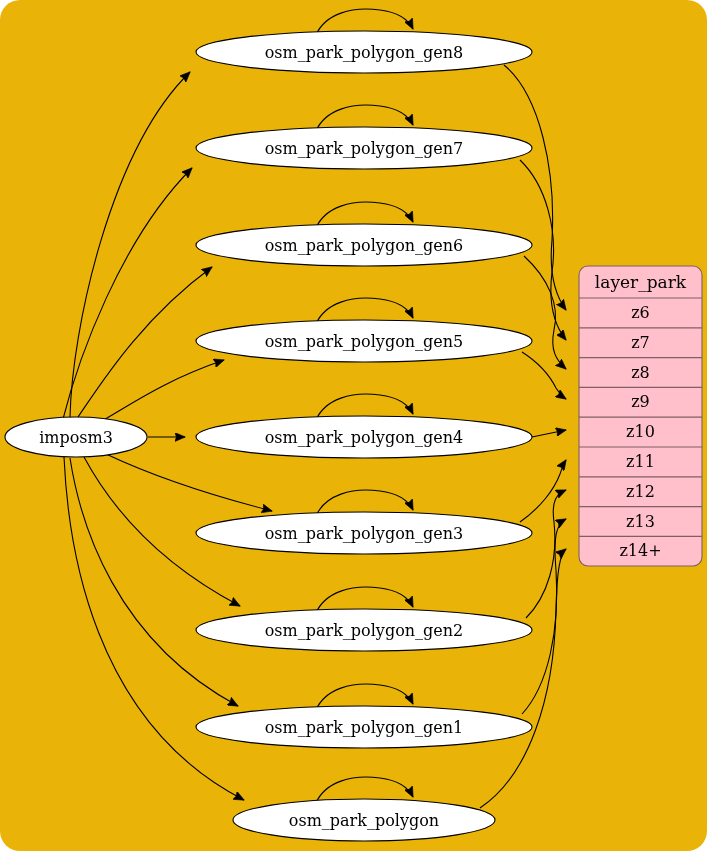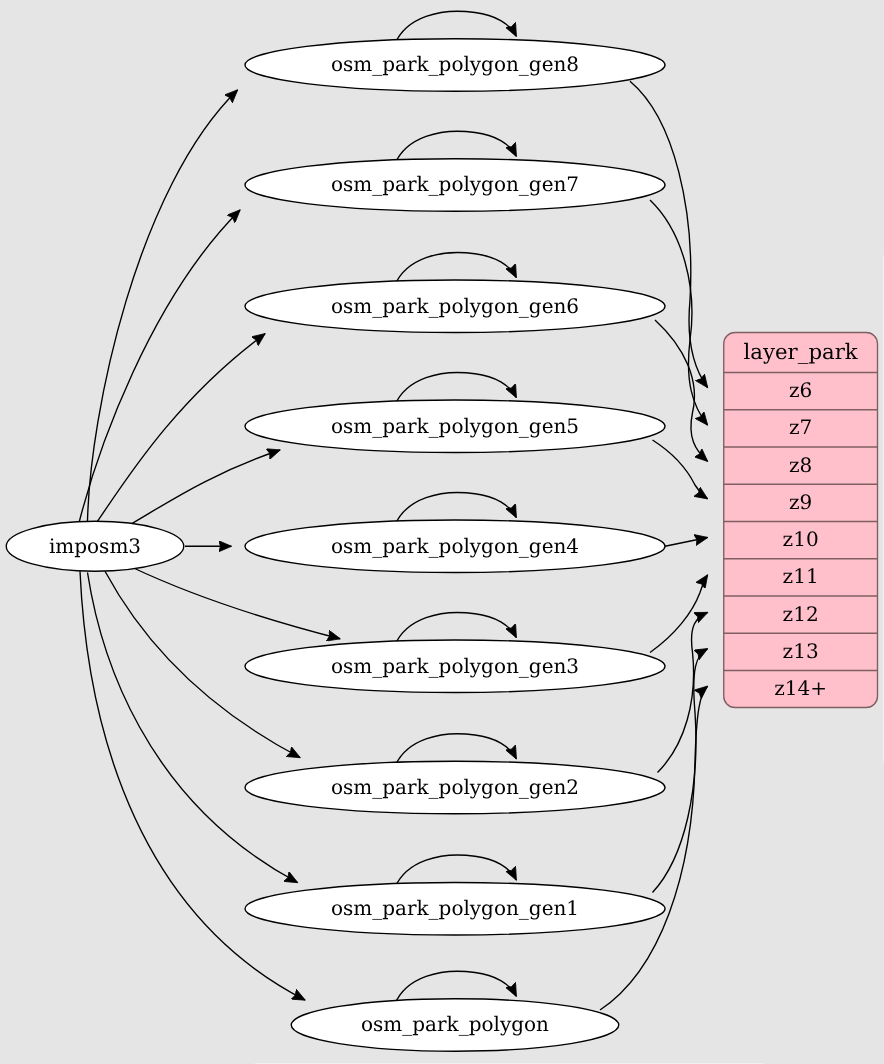--- a/index.html
+++ b/index.html
@@ -4,23 +4,24 @@
 <style>
   html, body {
     margin: 0;
     padding: 0;
     background: #ffffff;
   }
   #canvas {
     position: relative;
     width: 707px;
     height: 851px;
-    background: #e5e5e5;
+    background: #eab308;
     font-family: "DejaVu Serif", "Liberation Serif", serif;
     overflow: hidden;
+    border-radius: 20px;
   }
   svg#graph {
     position: absolute;
     left: 0;
     top: 0;
     width: 707px;
     height: 851px;
   }
   .node-ellipse {
     fill: #ffffff;

